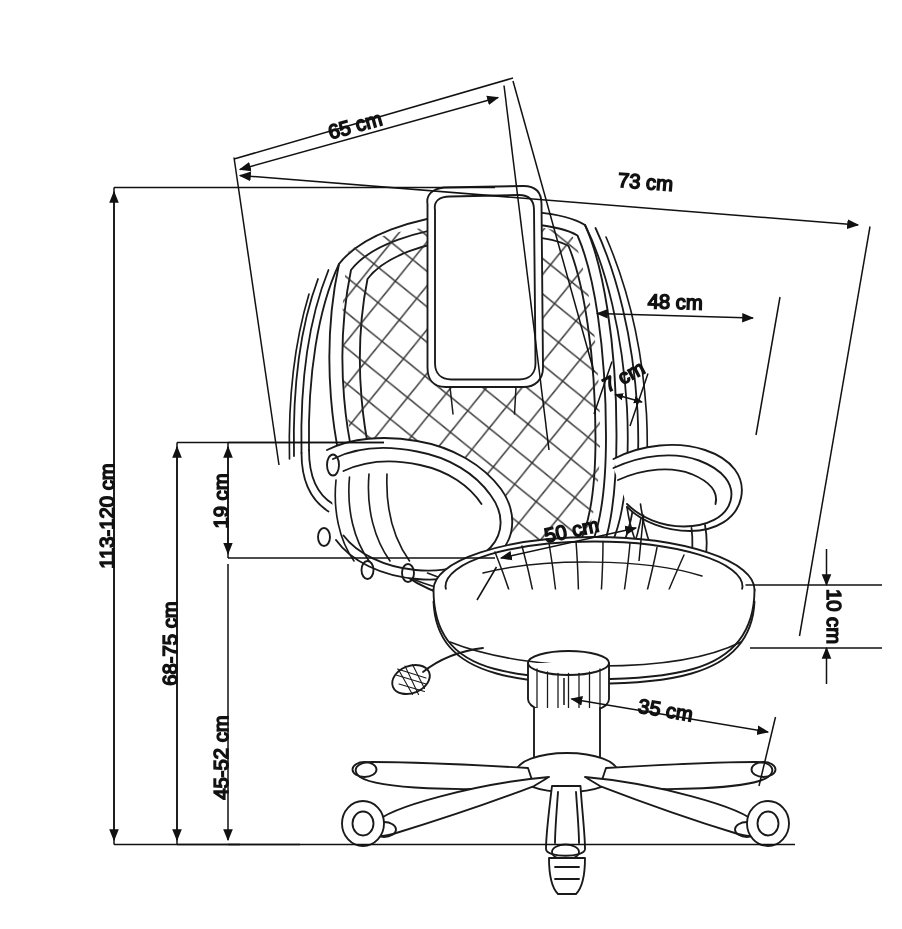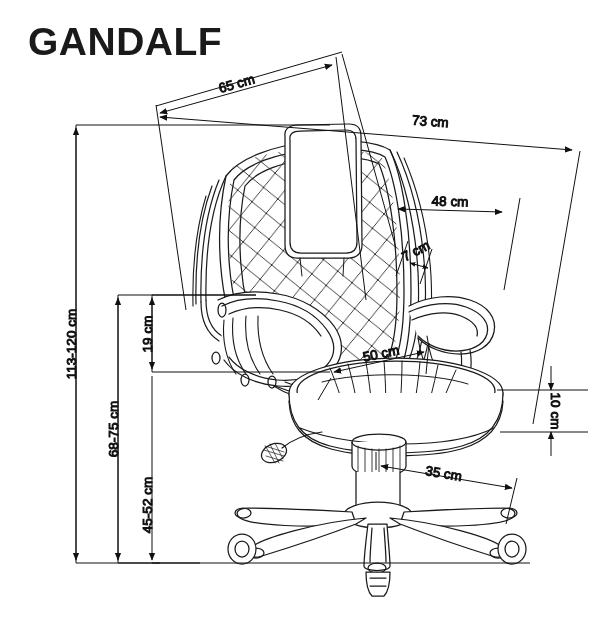--- a/index.html
+++ b/index.html
@@ -44,21 +44,20 @@
     font-family: "Liberation Sans", sans-serif;
     font-size: 13.5px;
     fill: #111;
   }
 </style>
 </head>
 <body>
 
 <div id="sheet">
 
-  <div id="title">GANDALF</div>
 
   <svg class="layer" viewBox="0 0 601 619" xmlns="http://www.w3.org/2000/svg">
     <defs>
       <clipPath id="backClip">
         <path d="M232,168 C224,220 228,290 246,336 C268,382 318,394 360,386
                  C392,379 400,340 400,290 C400,232 392,182 382,158
                  C360,144 258,146 232,168 Z"></path>
       </clipPath>
       <clipPath id="seatClip">
         <ellipse cx="396" cy="393" rx="104" ry="34"></ellipse>

